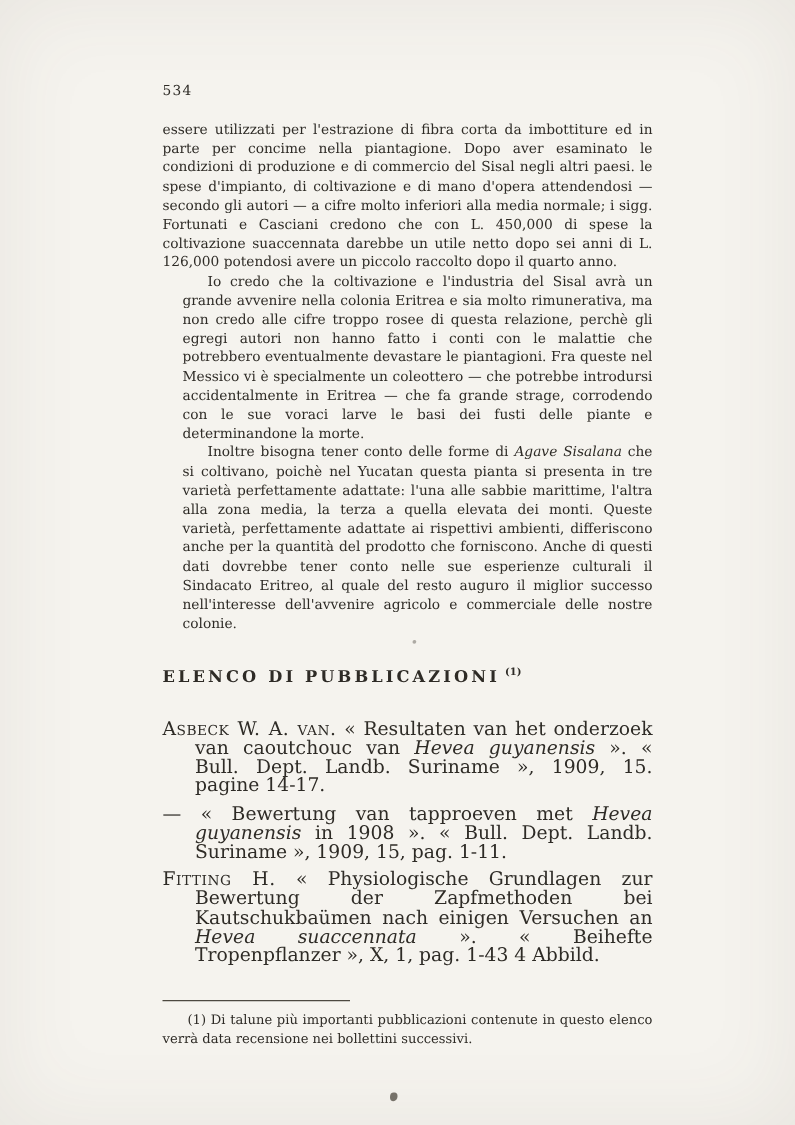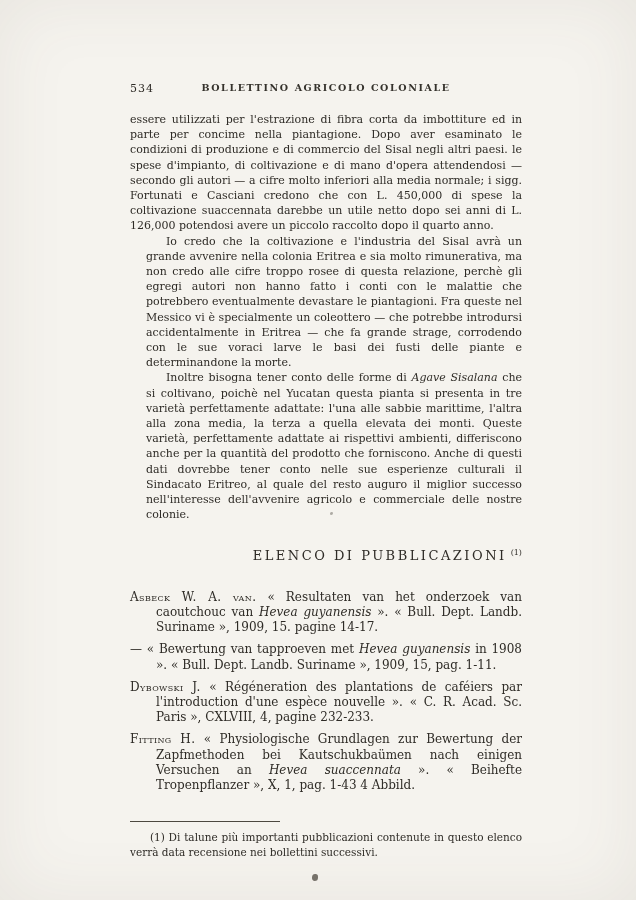--- a/index.html
+++ b/index.html
@@ -13,49 +13,49 @@
     height: 900px;
     margin: 0 auto;
     background: #f5f3ee;
     color: #2e2b26;
     box-shadow: inset 0 0 70px rgba(90, 80, 60, 0.08);
     overflow: hidden;
   }
   .content {
     position: absolute;
     left: 130px;
-    top: 82px;
+    top: 66px;
     width: 392px;
   }
   .page-header { position: relative; height: 14px; margin-bottom: 16px; }
   .page-number {
     position: absolute; left: 0; top: 0;
     font-size: 11px; letter-spacing: 1px;
   }
   .running-title {
     display: block; text-align: center;
     font-weight: bold; font-size: 9.5px; letter-spacing: 1.6px;
     color: #35322c;
   }
   .article-body p {
     margin: 0;
     font-size: 11px; line-height: 15.2px;
     text-align: justify;
   }
   .article-body p.indent { text-indent: 20px; margin-left: 16px; }
   .signature { margin: 1px 30px 0 0; text-align: right; font-size: 11.5px; }
   .section-title {
-    margin: 26px 0 26px; text-align: right;
-    font-size: 13px; letter-spacing: 2.5px; font-weight: normal;
+    margin: 26px 0 26px; text-align: left;
+    font-size: 13px; letter-spacing: 2.5px; font-weight: bold;
     white-space: nowrap;
   }
   .section-title sup { font-size: 8px; letter-spacing: 0; margin-left: 4px; }
   .bibliography p {
     margin: 0 0 7px 0;
-    font-size: 12px; line-height: 15.2px;
+    font-size: 15px; line-height: 15.2px;
     text-align: justify;
     padding-left: 26px; text-indent: -26px;
   }
   .sc { font-variant: small-caps; letter-spacing: 0.4px; }
   .it { font-style: italic; }
   .footnote-rule {
     width: 150px; height: 0;
     border-top: 1px solid #4c4840;
     margin: 28px 0 8px;
   }
@@ -66,36 +66,34 @@
   .speck { position: absolute; background: #57524a; border-radius: 50% 40% 55% 45%; }
 </style>
 </head>
 <body>
 
 <div class="scan-page">
   <div class="content">
 
     <div class="page-header">
       <span class="page-number">534</span>
-      <span class="running-title">BOLLETTINO AGRICOLO COLONIALE</span>
     </div>
 
     <div class="article-body">
         <p><span>essere utilizzati per l'estrazione di fibra corta da imbottiture ed in parte per concime nella piantagione. Dopo aver esaminato le condizioni di produzione e di commercio del Sisal negli altri paesi. le spese d'impianto, di coltivazione e di mano d'opera attendendosi — secondo gli autori — a cifre molto inferiori alla media normale; i sigg. Fortunati e Casciani credono che con L. 450,000 di spese la coltivazione suaccennata darebbe un utile netto dopo sei anni di L. 126,000 potendosi avere un piccolo raccolto dopo il quarto anno.</span></p>
         <p class="indent"><span>Io credo che la coltivazione e l'industria del Sisal avrà un grande avvenire nella colonia Eritrea e sia molto rimunerativa, ma non credo alle cifre troppo rosee di questa relazione, perchè gli egregi autori non hanno fatto i conti con le malattie che potrebbero eventualmente devastare le piantagioni. Fra queste nel Messico vi è specialmente un coleottero — che potrebbe introdursi accidentalmente in Eritrea — che fa grande strage, corrodendo con le sue voraci larve le basi dei fusti delle piante e determinandone la morte.</span></p>
         <p class="indent"><span>Inoltre bisogna tener conto delle forme di </span><span class="it">Agave Sisalana</span><span> che si coltivano, poichè nel Yucatan questa pianta si presenta in tre varietà perfettamente adattate: l'una alle sabbie marittime, l'altra alla zona media, la terza a quella elevata dei monti. Queste varietà, perfettamente adattate ai rispettivi ambienti, differiscono anche per la quantità del prodotto che forniscono. Anche di questi dati dovrebbe tener conto nelle sue esperienze culturali il Sindacato Eritreo, al quale del resto auguro il miglior successo nell'interesse dell'avvenire agricolo e commerciale delle nostre colonie.</span></p>
       </div>
 
 
     <div class="section-title"><span>ELENCO DI PUBBLICAZIONI</span><sup>(1)</sup></div>
 
     <div class="bibliography">
         <p><span class="sc">Asbeck W. A. van.</span><span> « Resultaten van het onderzoek van caoutchouc van </span><span class="it">Hevea guyanensis</span><span> ». « Bull. Dept. Landb. Suriname », 1909, 15. pagine 14-17.</span></p>
         <p><span>— « Bewertung van tapproeven met </span><span class="it">Hevea guyanensis</span><span> in 1908 ». « Bull. Dept. Landb. Suriname », 1909, 15, pag. 1-11.</span></p>
-        <p><span class="sc">Dybowski J.</span><span> « Régéneration des plantations de caféiers par l'introduction d'une espèce nouvelle ». « C. R. Acad. Sc. Paris », CXLVIII, 4, pagine 232-233.</span></p>
         <p><span class="sc">Fitting H.</span><span> « Physiologische Grundlagen zur Bewertung der Zapfmethoden bei Kautschukbaümen nach einigen Versuchen an </span><span class="it">Hevea suaccennata</span><span> ». « Beihefte Tropenpflanzer », X, 1, pag. 1-43 4 Abbild.</span></p>
       </div>
 
     <div class="footnote-rule"></div>
     <div class="footnote">(1) Di talune più importanti pubblicazioni contenute in questo elenco verrà data recensione nei bollettini successivi.</div>
 
   </div>
 
   <div class="speck" style="left:312px;top:874px;width:6px;height:7px;opacity:.8;"></div>
   <div class="speck" style="left:330px;top:512px;width:3px;height:3px;opacity:.45;"></div>

